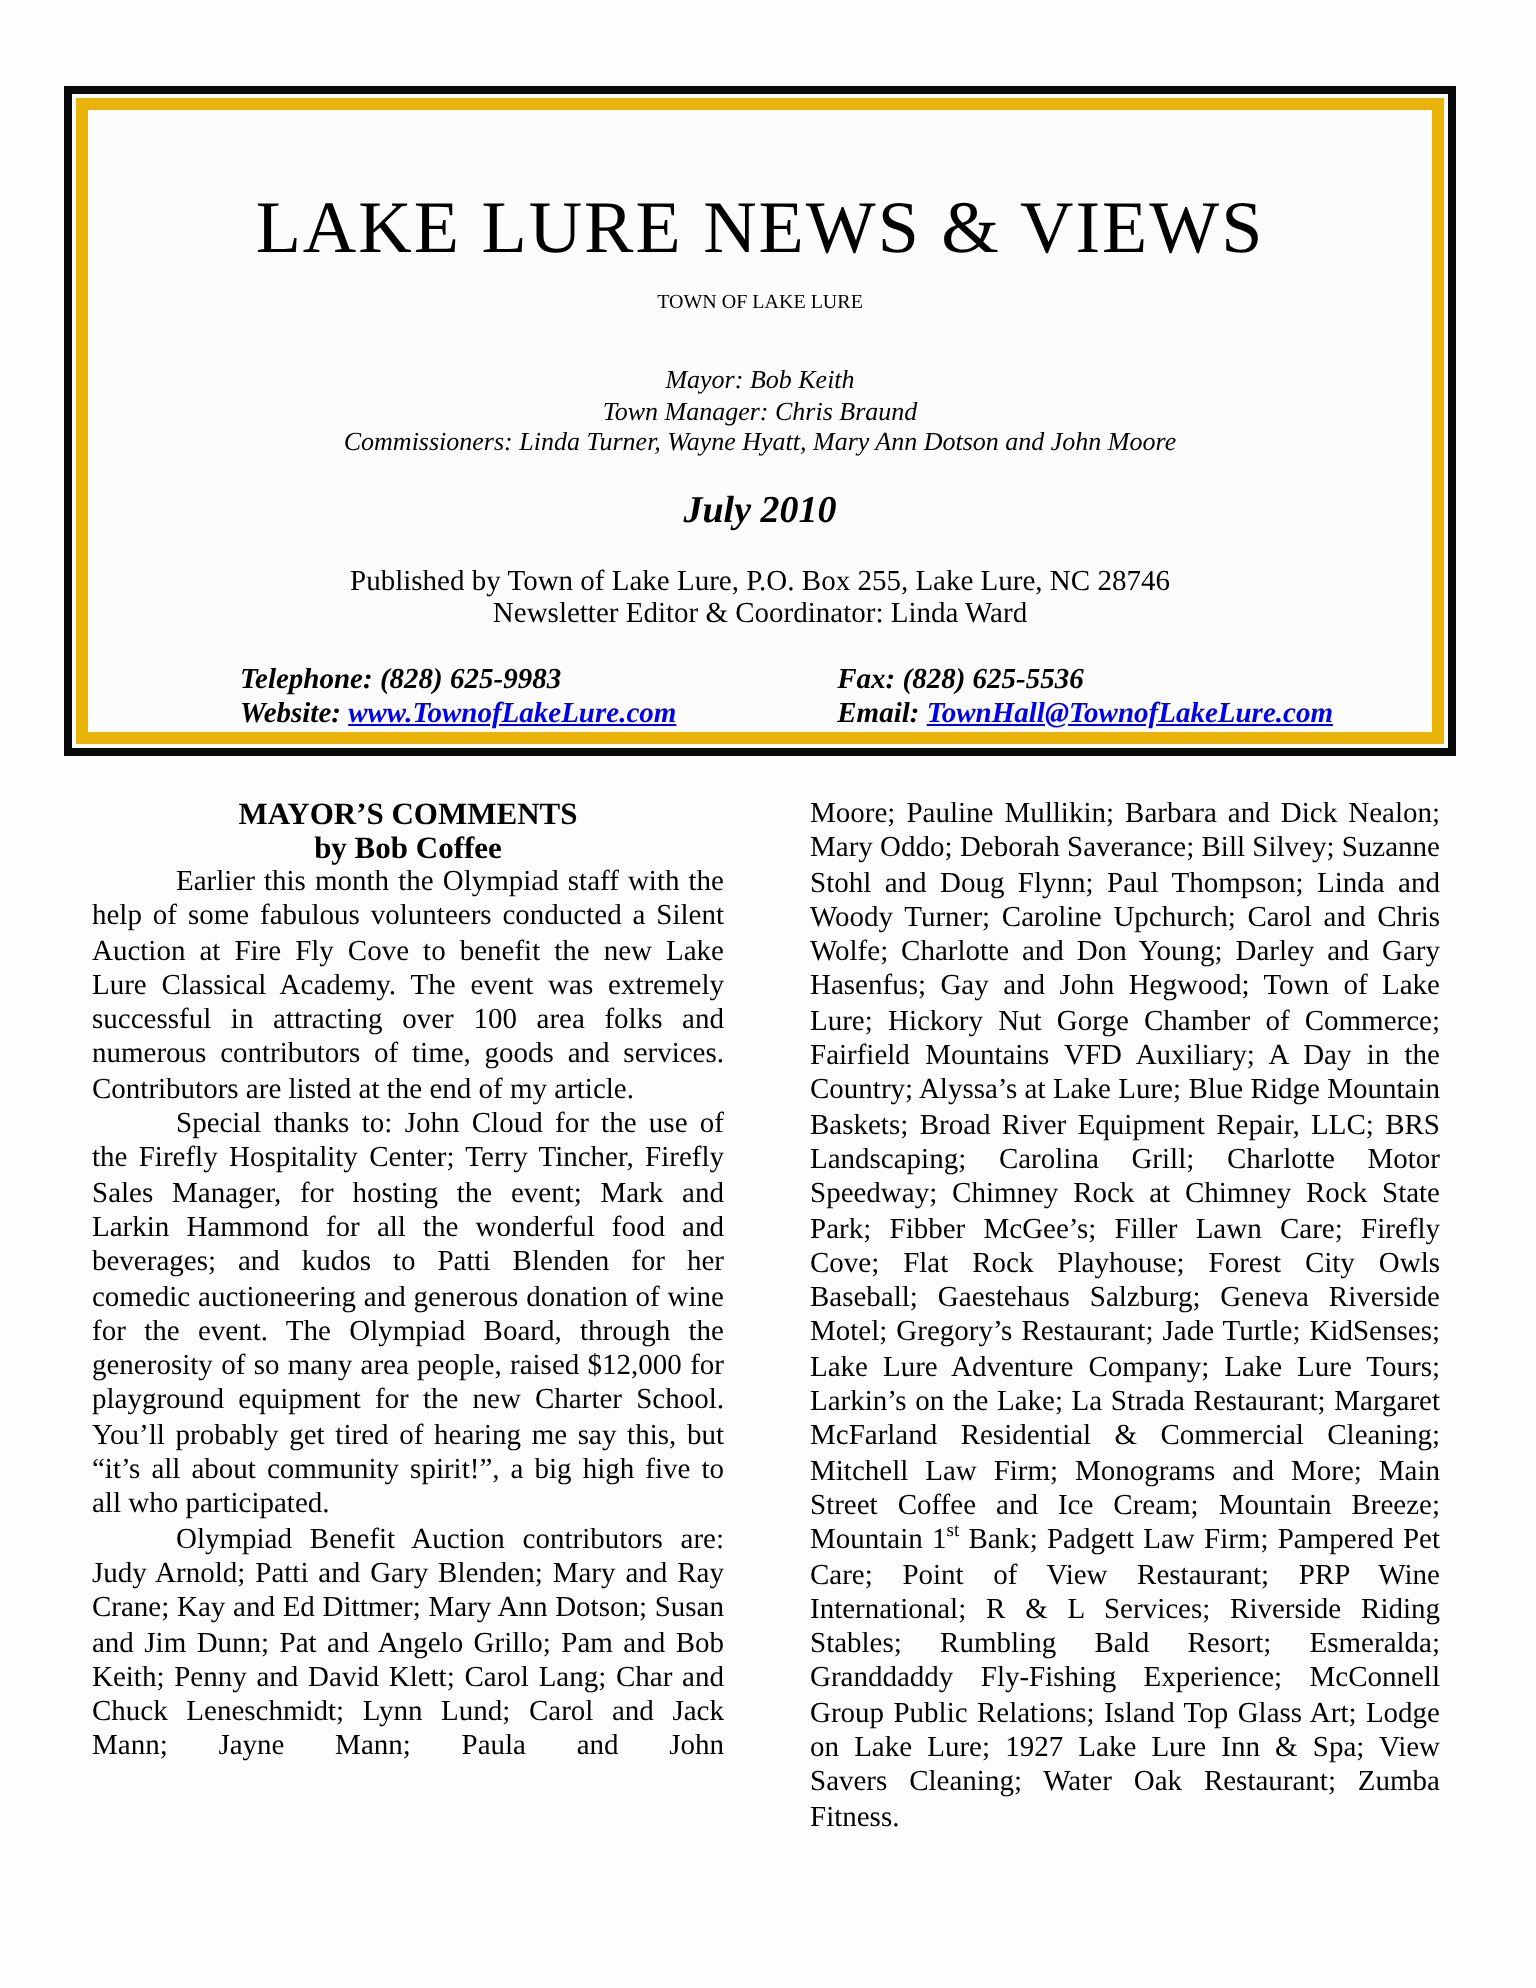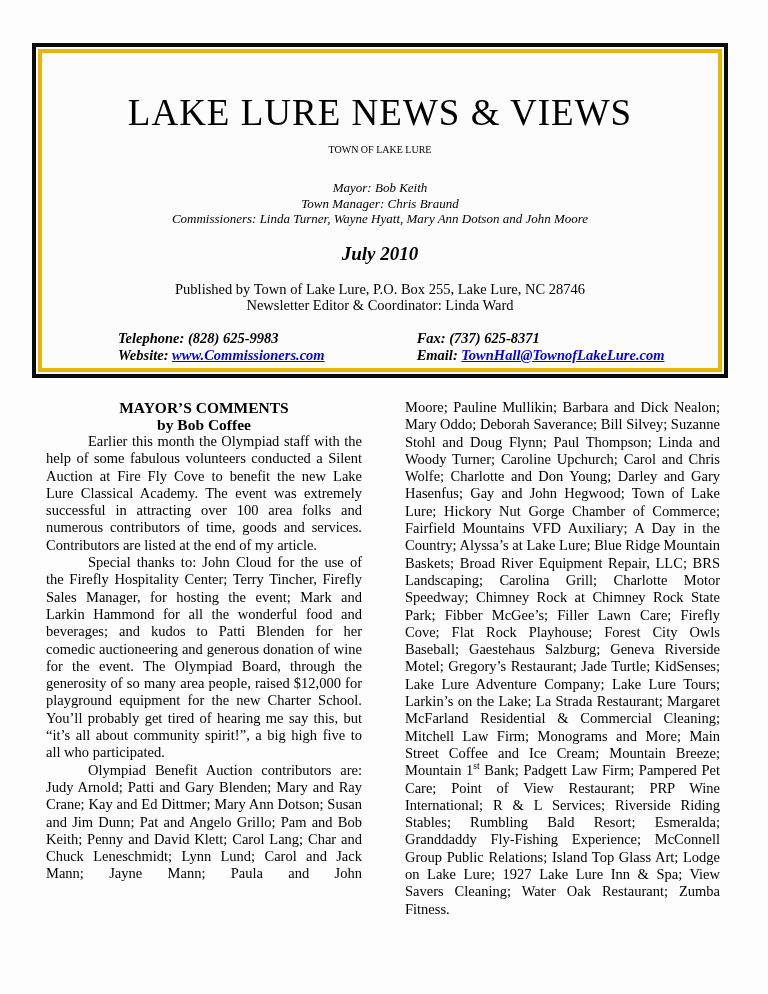--- a/index.html
+++ b/index.html
@@ -13,21 +13,21 @@
   }
   .page{position:absolute;inset:0;}
 
   
   .masthead-box{
     position:absolute;left:32px;top:43px;width:696px;height:335px;
     box-sizing:border-box;border:4px solid #0a0a0a;padding:2px;background:#fcfcfc;
   }
   .masthead-inner{
     box-sizing:border-box;width:100%;height:100%;
-    border:4px solid #eab308;overflow:hidden;text-align:center;
+    border:6px solid #eab308;overflow:hidden;text-align:center;
   }
   .mast-title{
     margin-top:40px;font-size:37px;line-height:40px;letter-spacing:1px;
     font-family:"Liberation Serif", serif;font-weight:400;
   }
   .mast-org{margin-top:8px;font-size:10px;line-height:17px;}
   .mast-officials{margin-top:22px;font-style:italic;font-size:13px;line-height:15.5px;}
   .mast-issue{margin-top:16px;font-size:19px;font-weight:bold;font-style:italic;}
   .mast-published{margin-top:16px;font-size:14.5px;line-height:16px;}
   .contact-grid{
@@ -80,27 +80,27 @@
       </div>
 
       <div class="contact-grid">
         <div class="contact-row">
           <span class="cell-left">
             <span>Telephone:</span>
             <span>(828) 625-9983</span>
           </span>
           <span class="cell-right">
             <span>Fax:</span>
-            <span>(737) 625-8371</span>
+            <span>(828) 625-5536</span>
           </span>
         </div>
         <div class="contact-row">
           <span class="cell-left">
             <span>Website:</span>
-            <a class="doc-link">www.Commissioners.com</a>
+            <a class="doc-link">www.TownofLakeLure.com</a>
           </span>
           <span class="cell-right">
             <span>Email:</span>
             <a class="doc-link">TownHall@TownofLakeLure.com</a>
           </span>
         </div>
       </div>
 
     </div>
   </div>

